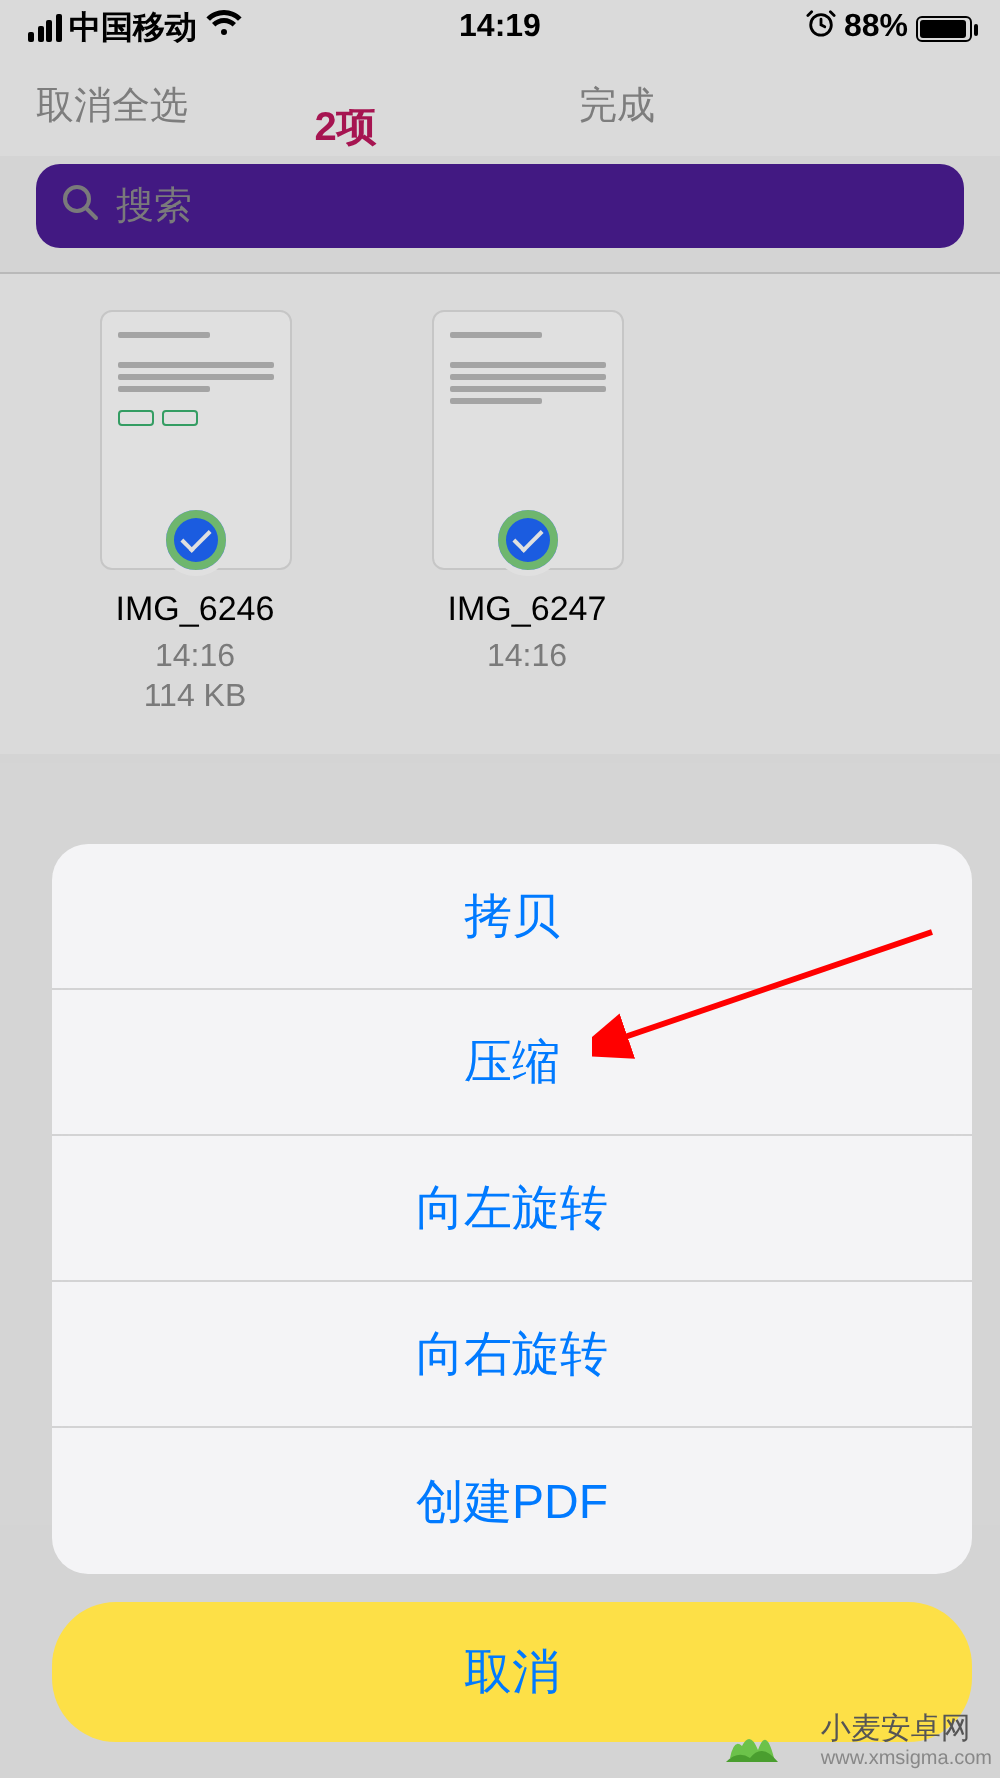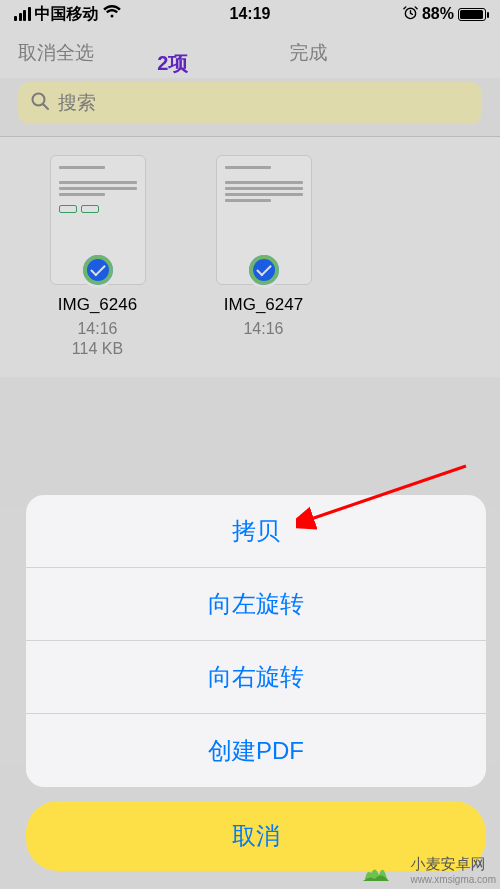--- a/index.html
+++ b/index.html
@@ -26,24 +26,24 @@
     .status-center { position: absolute; left: 0; right: 0; text-align: center; pointer-events: none; }
     .nav-bar {
       height: 50px;
       display: flex;
       align-items: center;
       padding: 0 18px;
       background: #f9f9f9;
     }
     .nav-left, .nav-right { font-size: 19px; color: #8f8f8f; flex-basis: 30%; }
     .nav-right { text-align: right; }
-    .nav-title { font-size: 20px; font-weight: 600; color: #6d28d9; text-align: center; margin-top: 20px; }
+    .nav-title { font-size: 20px; font-weight: 600; color: #be185d; text-align: center; margin-top: 20px; }
     .search-bar {
       margin: 4px 18px 12px 18px;
-      background: #fef9c3;
+      background: #4c1d95;
       border-radius: 12px;
       height: 42px;
       display: flex;
       align-items: center;
       padding: 0 12px;
       gap: 8px;
     }
     .search-icon { color: #8b8b8d; }
     .search-placeholder { color: #8b8b8d; font-size: 19px; }
     .divider { height: 1px; background: #d3d3d3; }
@@ -252,20 +252,21 @@
     <div class="file-name">IMG_6247</div>
     <div class="file-meta">14:16</div>
   </div>
 </div>
 
 <div class="sheet-backdrop"></div>
 
 <div class="action-sheet">
   <div class="sheet-group">
     <div class="sheet-item">拷贝</div>
+    <div class="sheet-item">压缩</div>
     <div class="sheet-item">向左旋转</div>
     <div class="sheet-item">向右旋转</div>
     <div class="sheet-item">创建PDF</div>
   </div>
   <div class="cancel-group">
     <span>取消</span>
   </div>
 </div>
 
 <svg class="arrow" viewBox="0 0 180 80">

